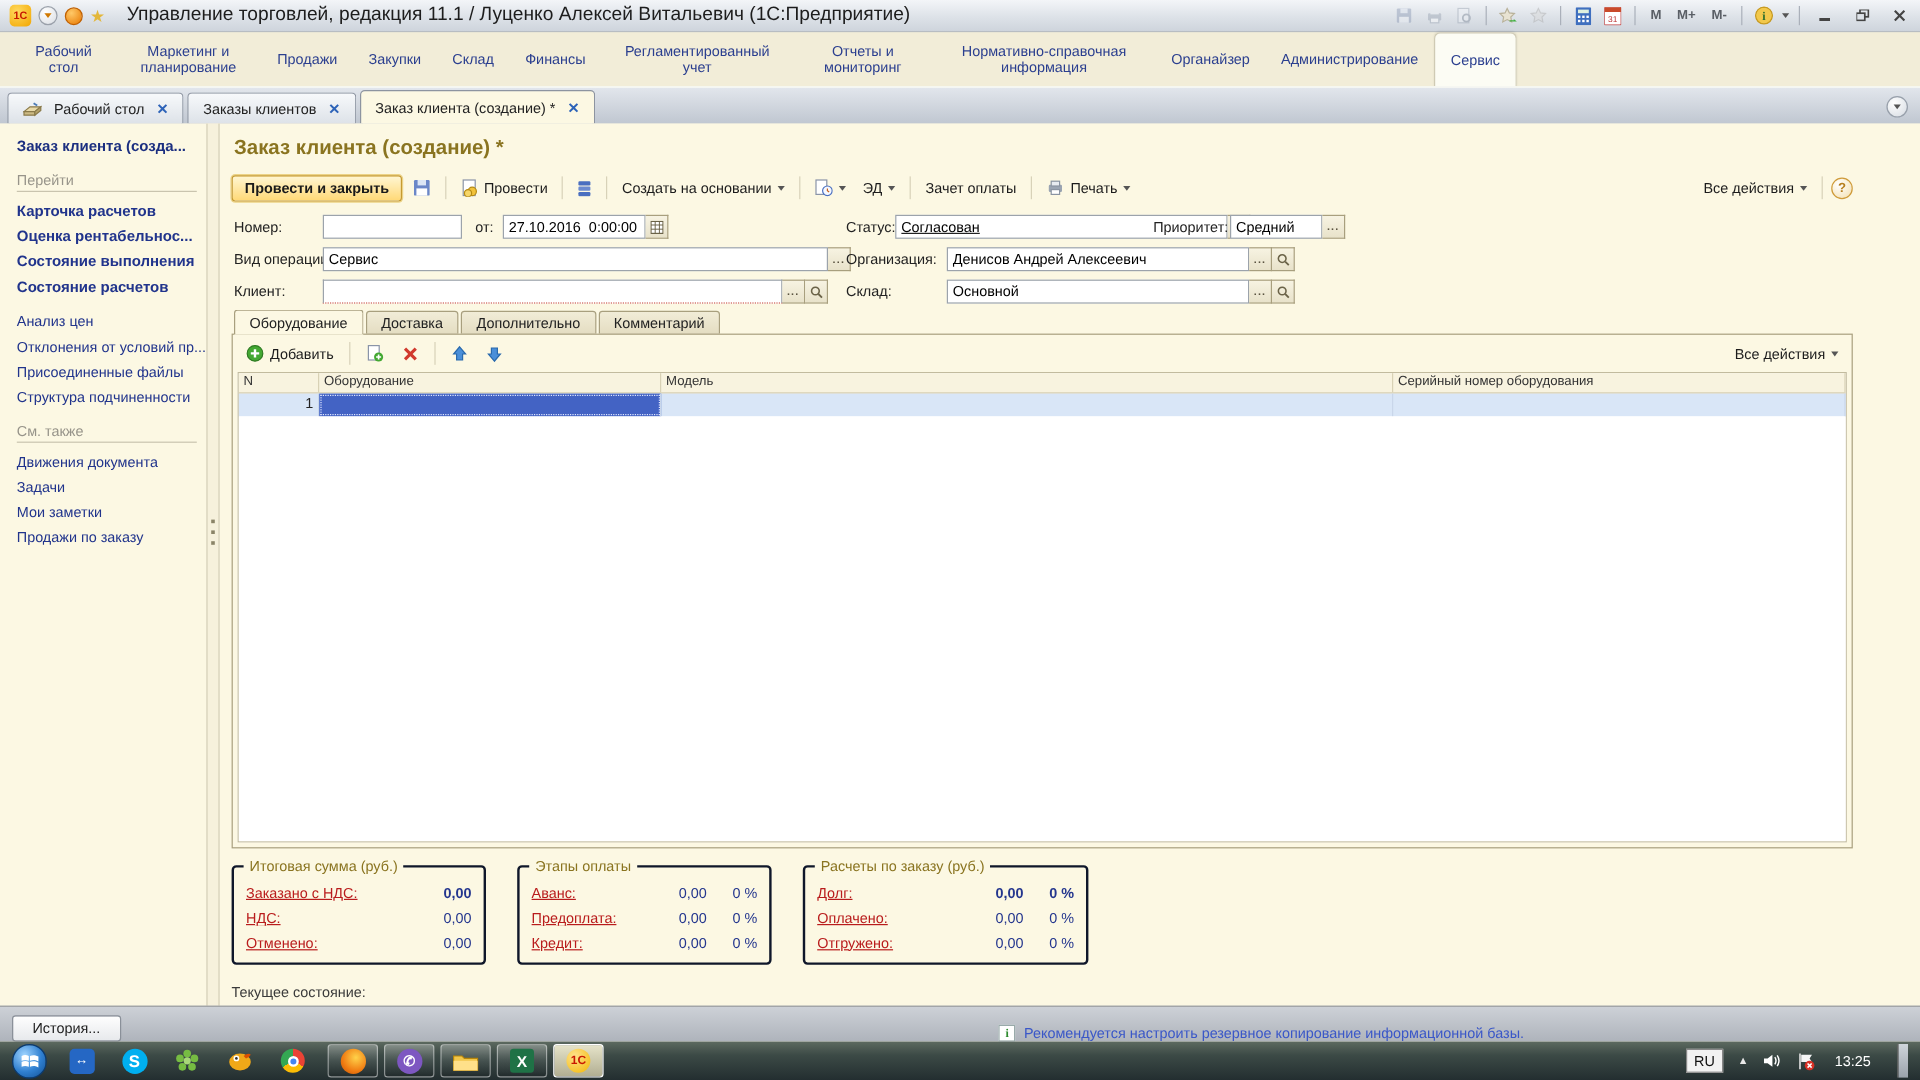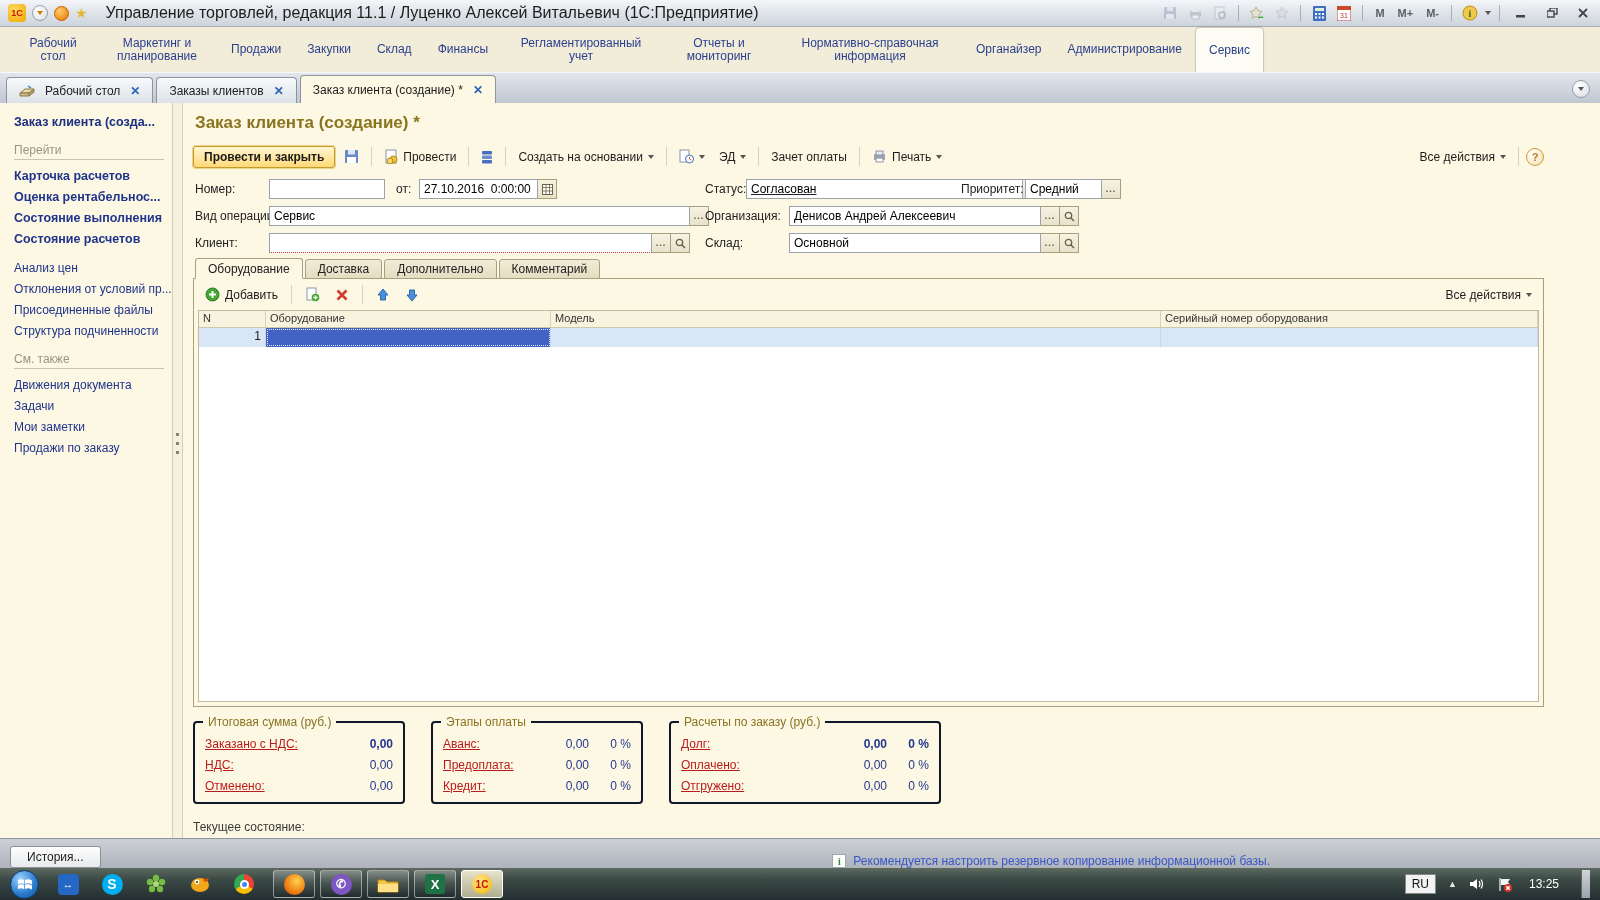--- a/index.html
+++ b/index.html
@@ -96,21 +96,21 @@
 
   
   #totals { display:flex; gap:26px; margin-top:14px; flex:none; }
   .gbox { border:2px solid #0f172a; border-radius:4px; padding:10px 10px 6px; position:relative; }
   .gbox .legend { position:absolute; top:-8px; left:8px; background:#fcf8e3; padding:0 5px; color:#8a7420; font-size:12px; white-space:nowrap; }
   .trow { display:flex; align-items:center; height:21px; font-size:12px; }
   .trow .lab { color:#b91c1c;text-decoration:underline; }
   .trow .val { margin-left:auto; color:#24368e; text-align:right; min-width:58px; }
   .trow .pct { color:#24368e; text-align:right; min-width:42px; }
   .bold { font-weight:bold; }
-  .box1 { width:212px; } .box2 { width:212px; } .box3 { width:272px; }
+  .box1 { width:212px; } .box2 { width:212px; } .box3 { width:238px; }
   .cur-state { margin-top:16px; font-size:12px; color:#3a3a3a; }
 
   
   #statusbar { position:absolute; left:0; top:838px; width:1600px; height:30px;
     background:linear-gradient(#cdd1d7,#aeb3bb); border-top:1px solid #8e939b; display:flex; align-items:flex-end; padding:0 10px; }
   .hist-btn { background:linear-gradient(#fefefe,#e7e9ec); border:1px solid #8a9099; border-radius:3px; padding:3px 16px; font-size:12px; color:#222; }
   .sb-msg { margin-left:auto; display:flex; align-items:center; gap:7px; padding-right:320px; }
   .info-chip { width:14px; height:14px; background:#fff; border:1px solid #9aa; display:flex; align-items:center; justify-content:center;
     color:#2e8b2e; font-weight:bold; font-size:10px; font-family:"Liberation Serif",serif; }
   .sb-msg span { color:#3a57c8; font-size:12px; }

